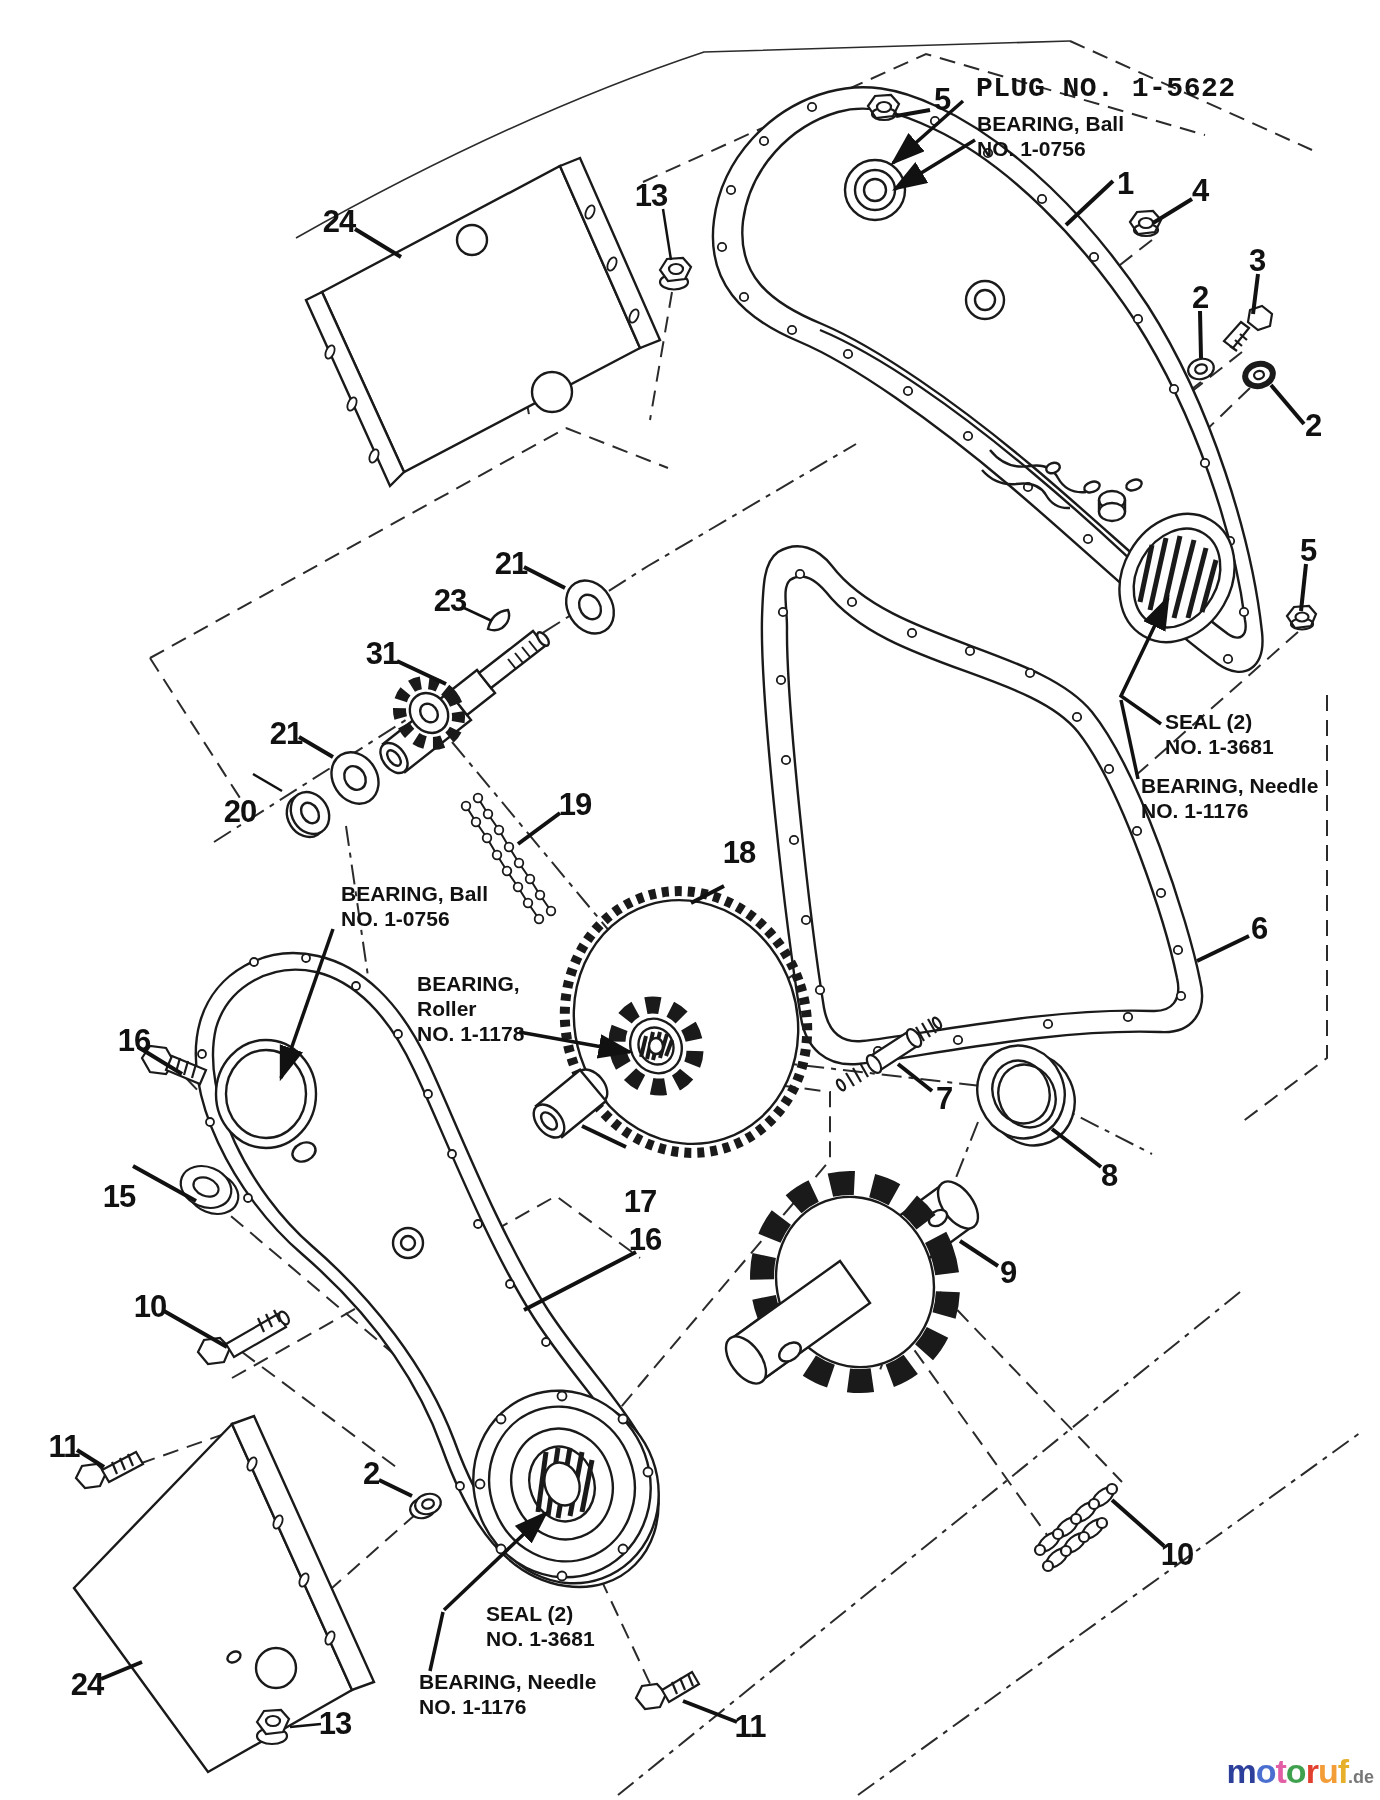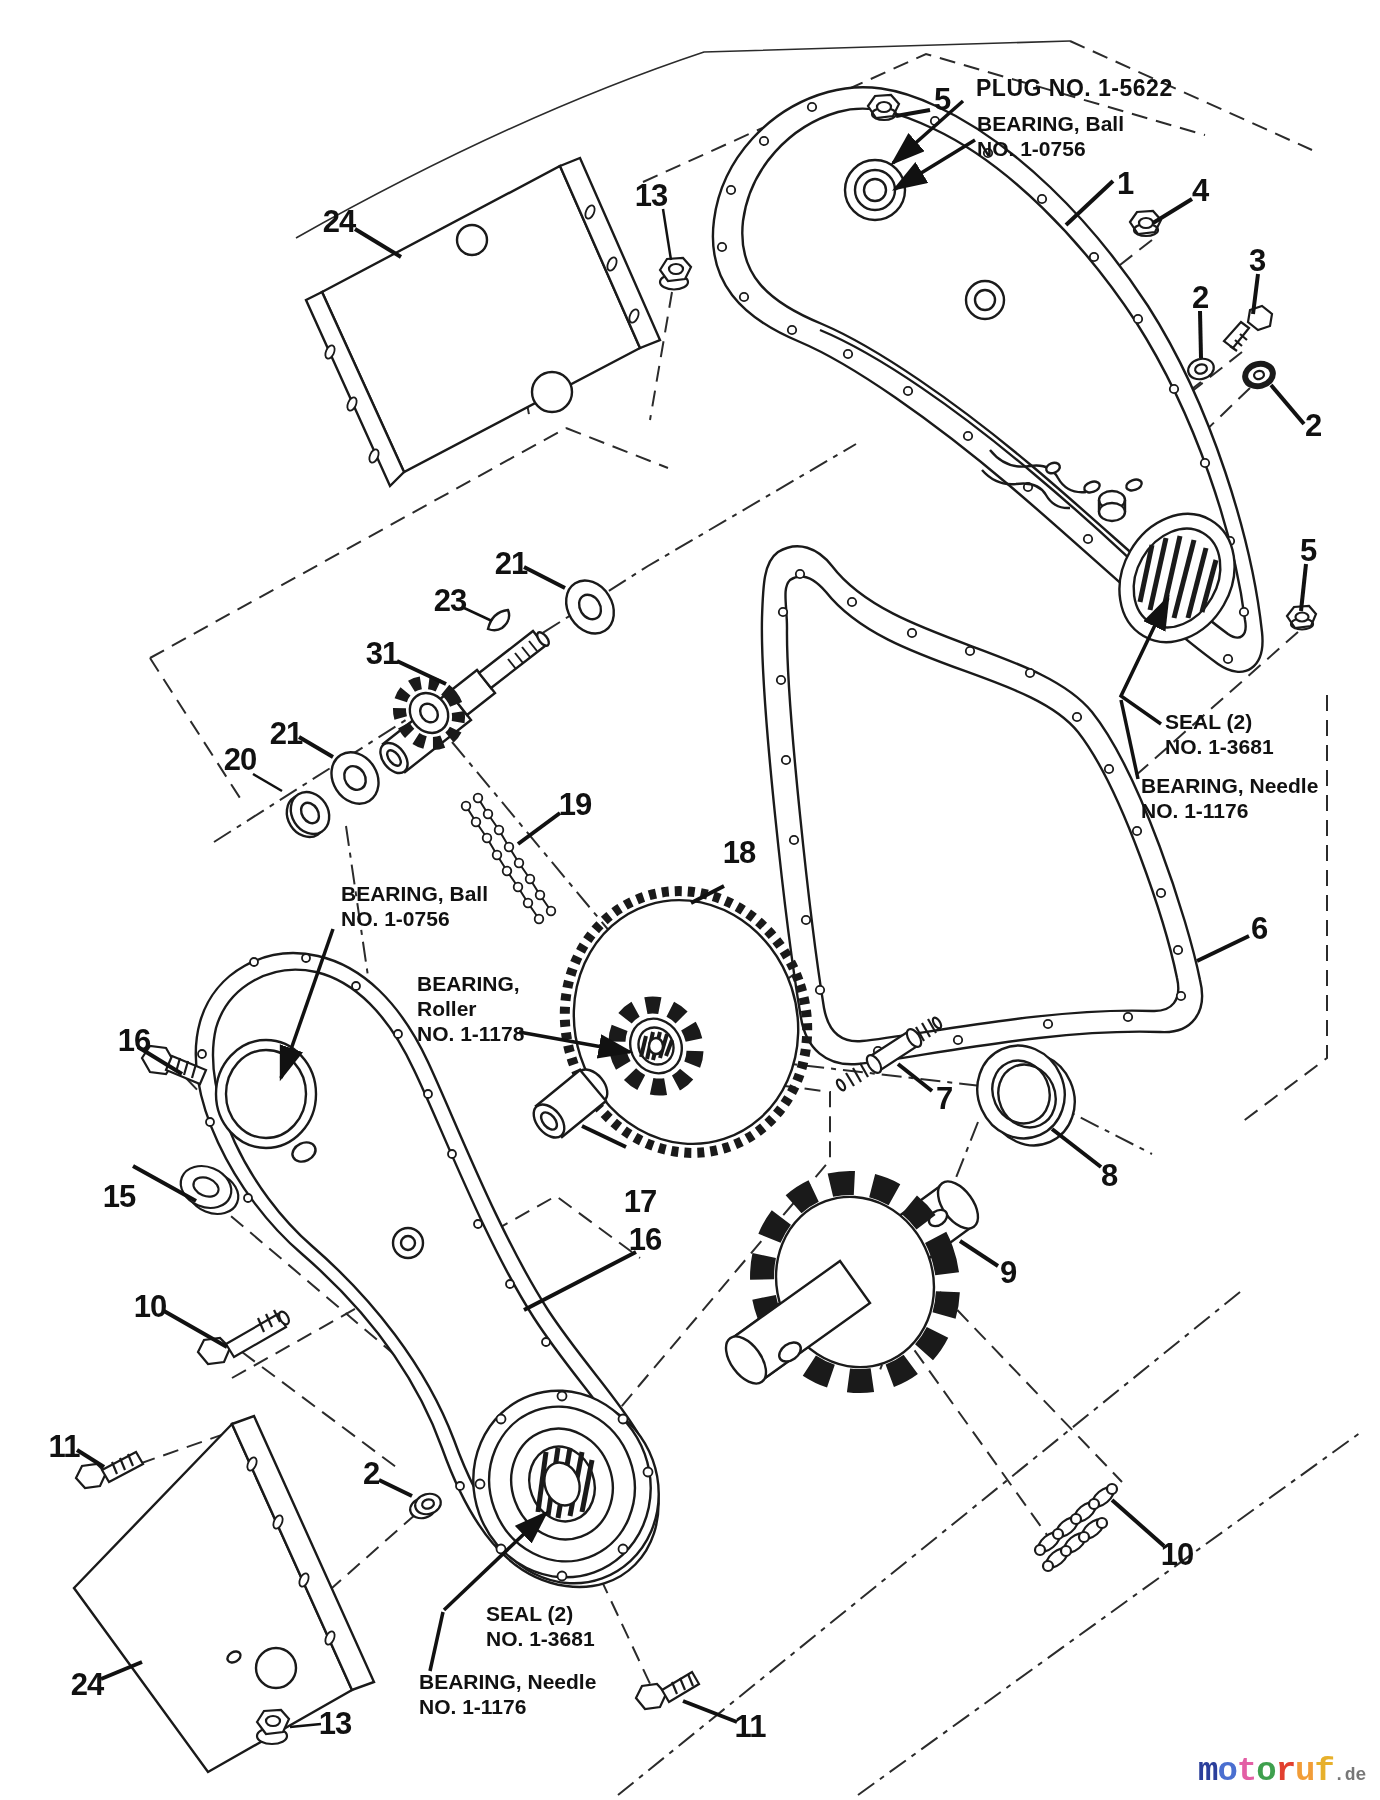--- a/index.html
+++ b/index.html
@@ -4,23 +4,23 @@
 <style>
   html,body { margin:0; padding:0; background:#fff; }
   .stage { position:relative; width:1380px; height:1800px; background:#fff; overflow:hidden;
            font-family:"Liberation Sans", sans-serif; }
   .stage svg { position:absolute; left:0; top:0; }
   .annotations { position:absolute; left:0; top:0; width:100%; height:100%; }
   .callout { position:absolute; transform:translate(-50%,-50%); font-weight:700; font-size:31px;
              color:#111; letter-spacing:-1px; white-space:nowrap; }
   .plabel { position:absolute; font-weight:700; font-size:21px; line-height:25px; color:#111;
             white-space:nowrap; }
-  .plabel.big { font-size:23px; letter-spacing:0.5px; }
-  .wm { position:absolute; left:1198px; top:1752px; width:176px; 
-        font-family:Liberation Mono, monospace; font-weight:700; font-size:34px; letter-spacing:-1px; }
+  .plabel.big { font-size:28px; letter-spacing:0.5px;font-family:Liberation Mono, monospace; }
+  .wm { position:absolute; left:1198px; top:1752px; width:176px; text-align:right;
+        font-family:Liberation Sans, sans-serif; font-weight:700; font-size:34px; letter-spacing:-1px; }
   .wm .de { font-size:18px; letter-spacing:0; }
 </style>
 </head>
 <body>
 
 <div class="stage">
 
 <svg width="1380" height="1800" viewBox="0 0 1380 1800">
   <defs>
     <marker id="ah" markerWidth="12" markerHeight="10" refX="9" refY="3.5" orient="auto">
@@ -488,21 +488,21 @@
   <div class="callout" style="left:1257px;top:261px">3</div>
   <div class="callout" style="left:1313px;top:426px">2</div>
   <div class="callout" style="left:1308px;top:551px">5</div>
   <div class="callout" style="left:1259px;top:929px">6</div>
   <div class="callout" style="left:339px;top:222px">24</div>
   <div class="callout" style="left:651px;top:196px">13</div>
   <div class="callout" style="left:511px;top:564px">21</div>
   <div class="callout" style="left:450px;top:601px">23</div>
   <div class="callout" style="left:382px;top:654px">31</div>
   <div class="callout" style="left:286px;top:734px">21</div>
-  <div class="callout" style="left:240px;top:760px">20</div>
+  <div class="callout" style="left:240px;top:812px">20</div>
   <div class="callout" style="left:575px;top:805px">19</div>
   <div class="callout" style="left:739px;top:853px">18</div>
   <div class="callout" style="left:134px;top:1041px">16</div>
   <div class="callout" style="left:119px;top:1197px">15</div>
   <div class="callout" style="left:150px;top:1307px">10</div>
   <div class="callout" style="left:64px;top:1447px">11</div>
   <div class="callout" style="left:371px;top:1474px">2</div>
   <div class="callout" style="left:645px;top:1240px">16</div>
   <div class="callout" style="left:640px;top:1202px">17</div>
   <div class="callout" style="left:944px;top:1099px">7</div>

